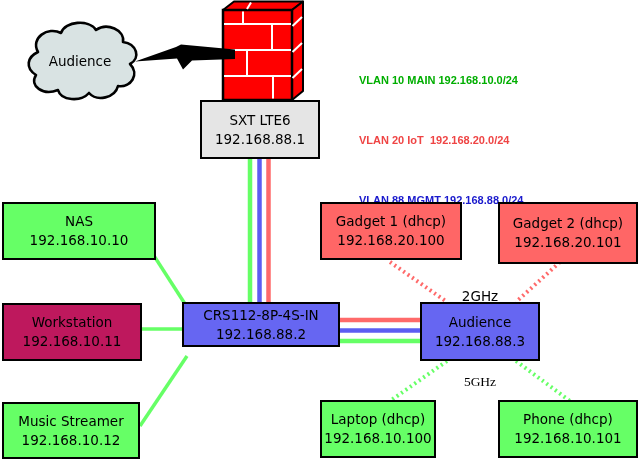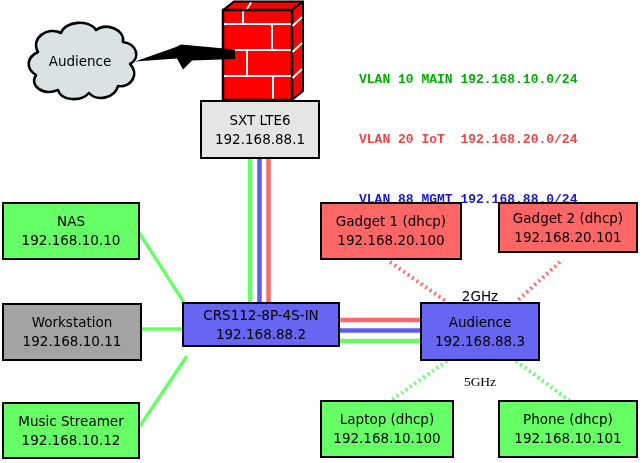--- a/index.html
+++ b/index.html
@@ -12,22 +12,22 @@
     position:absolute;z-index:2;border:2.5px solid #000;box-sizing:border-box;
     display:flex;flex-direction:column;align-items:center;justify-content:center;
     color:#000;font-size:13.5px;line-height:19px;text-align:center;
   }
   .cloud-label{
     position:absolute;z-index:2;left:38px;top:53px;width:84px;text-align:center;
     font-size:13.5px;color:#000;
   }
   .legend{
     position:absolute;z-index:2;left:359px;top:30px;
-    font-family:Liberation Mono, monospace;
-    font-size:13px;font-weight:bold;line-height:20px;white-space:pre;
+    font-family:Liberation Sans, sans-serif;
+    font-size:11px;font-weight:bold;line-height:20px;white-space:pre;
   }
   .band-label{
     position:absolute;z-index:2;width:60px;text-align:center;
     font-size:13.5px;color:#000;margin-top:8px;
   }
   .band-2ghz{left:450px;top:280px;}
   .band-5ghz{left:450px;top:366px;font-family:Liberation Serif, serif;}
 </style>
 </head>
 <body>
@@ -93,26 +93,26 @@
     <div style="color: rgb(0, 174, 0);">VLAN 10 MAIN 192.168.10.0/24</div>
     <div style="color: #ef4444;">VLAN 20 IoT  192.168.20.0/24</div>
     <div style="color: rgb(26, 26, 205);">VLAN 88 MGMT 192.168.88.0/24</div>
   </div>
 
   <div class="node" style="left: 200px; top: 100px; width: 120px; height: 59px; background-color: #e5e5e5;">
     <div>SXT LTE6</div>
     <div>192.168.88.1</div>
   </div>
 
-  <div class="node" style="left: 2px; top: 202px; width: 138px; height: 58px; background-color: rgb(102, 255, 102);">
+  <div class="node" style="left: 2px; top: 202px; width: 154px; height: 58px; background-color: rgb(102, 255, 102);">
     <div>NAS</div>
     <div>192.168.10.10</div>
   </div>
 
-  <div class="node" style="left: 2px; top: 303px; width: 140px; height: 58px; background-color: #a3a3a3;">
+  <div class="node" style="left: 2px; top: 303px; width: 140px; height: 58px; background-color: #be185d;">
     <div>Workstation</div>
     <div>192.168.10.11</div>
   </div>
 
   <div class="node" style="left: 2px; top: 402px; width: 138px; height: 57px; background-color: rgb(102, 255, 102);">
     <div>Music Streamer</div>
     <div>192.168.10.12</div>
   </div>
 
   <div class="node" style="left: 182px; top: 302px; width: 158px; height: 45px; background-color: rgb(102, 102, 242);">
@@ -123,26 +123,26 @@
   <div class="node" style="left: 420px; top: 302px; width: 120px; height: 59px; background-color: rgb(102, 102, 242);">
     <div>Audience</div>
     <div>192.168.88.3</div>
   </div>
 
   <div class="node" style="left: 320px; top: 202px; width: 142px; height: 58px; background-color: rgb(255, 102, 102);">
     <div>Gadget 1 (dhcp)</div>
     <div>192.168.20.100</div>
   </div>
 
-  <div class="node" style="left: 498px; top: 202px; width: 140px; height: 51px; background-color: rgb(255, 102, 102);">
+  <div class="node" style="left: 498px; top: 202px; width: 140px; height: 62px; background-color: rgb(255, 102, 102);">
     <div>Gadget 2 (dhcp)</div>
     <div>192.168.20.101</div>
   </div>
 
-  <div class="node" style="left: 320px; top: 400px; width: 134px; height: 58px; background-color: rgb(102, 255, 102);">
+  <div class="node" style="left: 320px; top: 400px; width: 116px; height: 58px; background-color: rgb(102, 255, 102);">
     <div>Laptop (dhcp)</div>
     <div>192.168.10.100</div>
   </div>
 
   <div class="node" style="left: 498px; top: 400px; width: 140px; height: 58px; background-color: rgb(102, 255, 102);">
     <div>Phone (dhcp)</div>
     <div>192.168.10.101</div>
   </div>
 
   <div class="band-label band-2ghz">2GHz</div>

